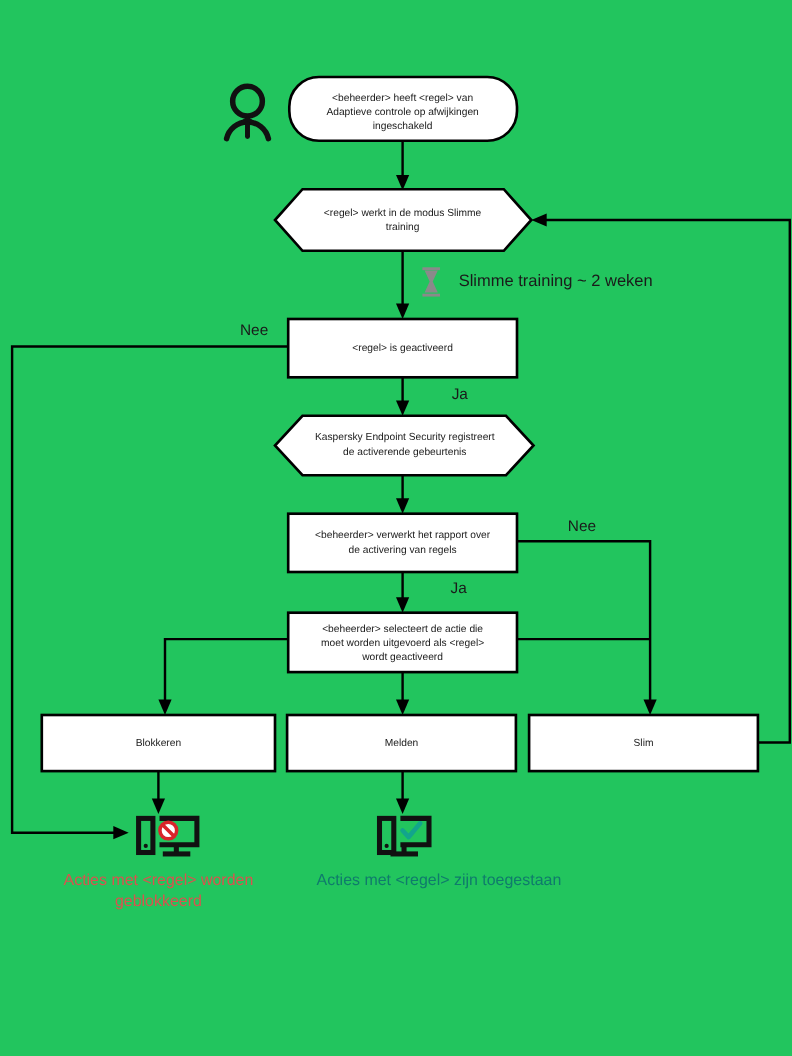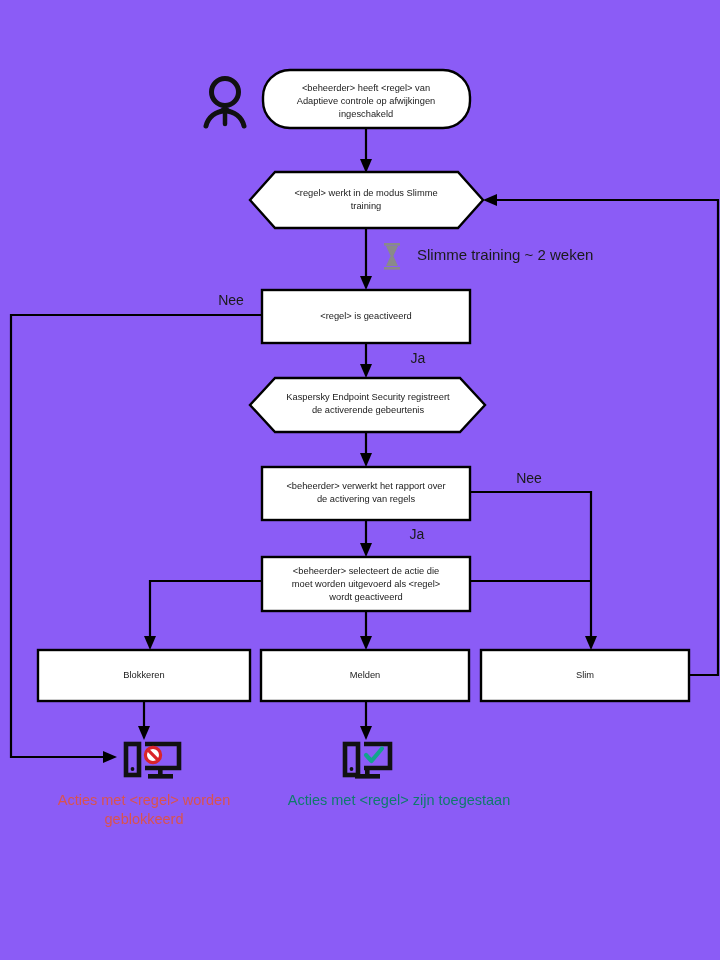--- a/index.html
+++ b/index.html
@@ -10,21 +10,21 @@
   body {
     width: 720px;
     height: 960px;
     font-family: "Liberation Sans", sans-serif;
     overflow: hidden;
   }
   #canvas {
     position: relative;
     width: 720px;
     height: 960px;
-    background: #8b5cf6;
+    background: #22c55e;
     text-decoration: underline;
   }
   svg.flow {
     position: absolute;
     top: 0;
     left: 0;
     width: 720px;
     height: 960px;
   }
   .shape-stroke {

